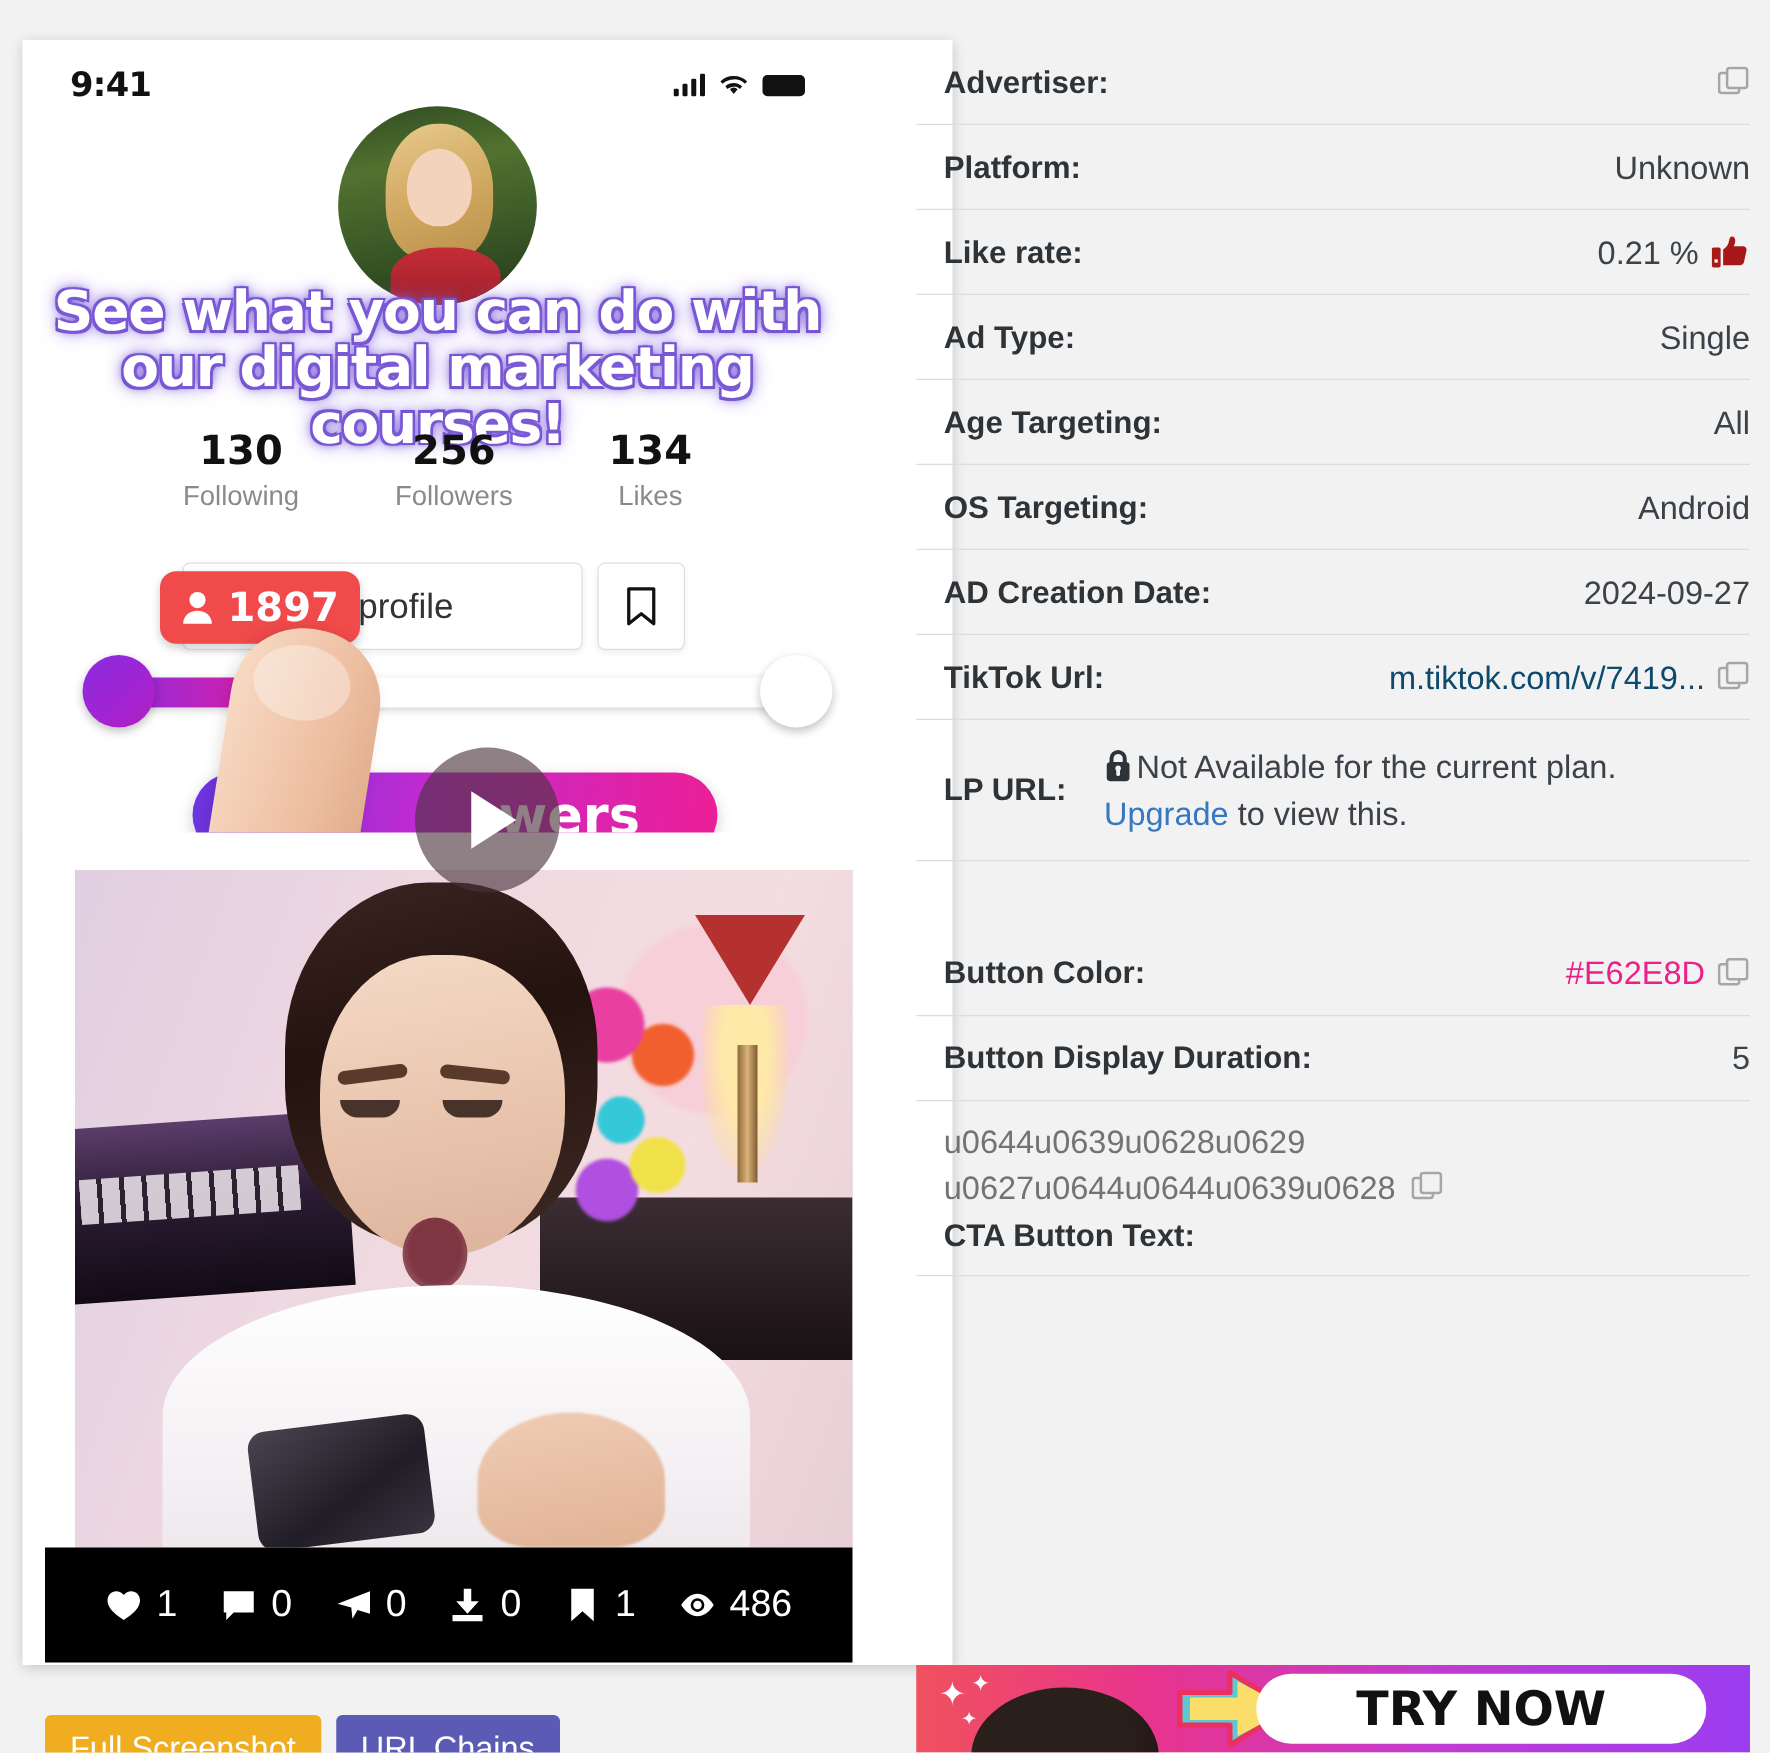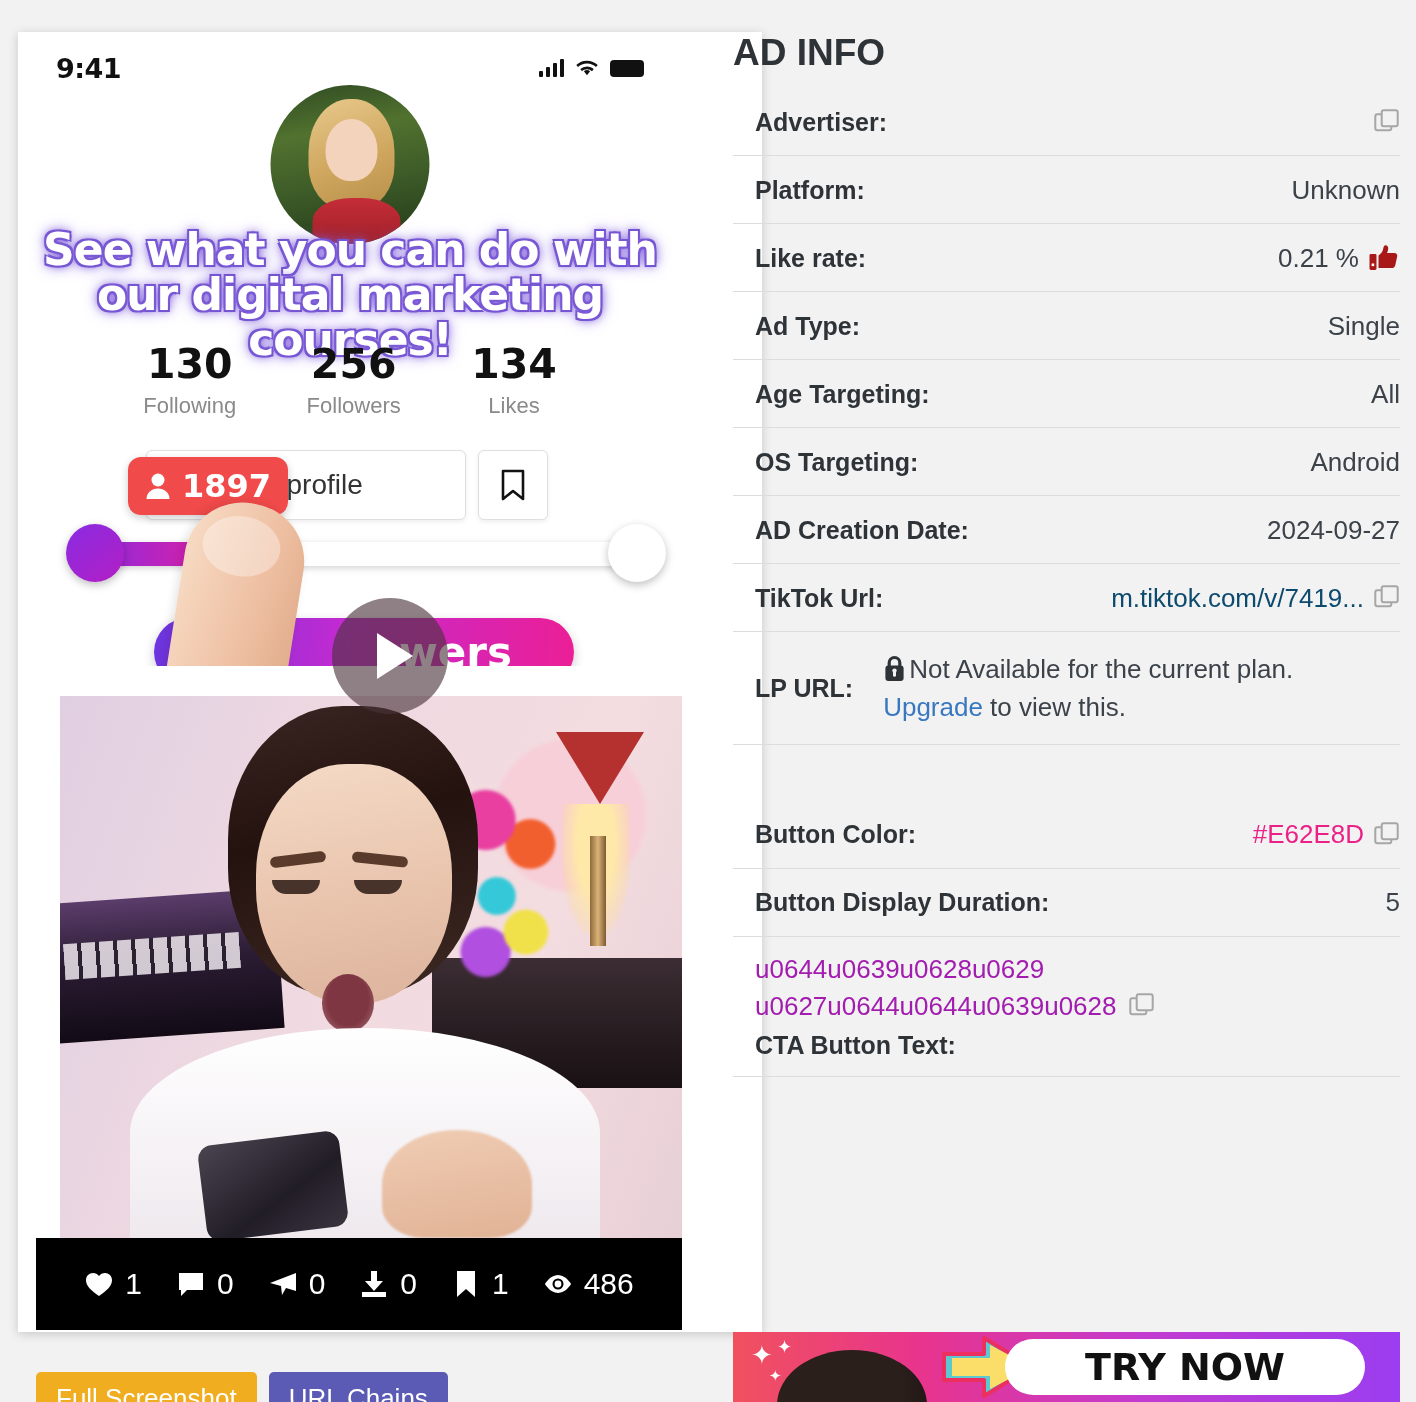--- a/index.html
+++ b/index.html
@@ -86,21 +86,21 @@
     padding: 0 14px;
   }
 
   .stats-row {
     position: absolute; left: 0; right: 0; top: 312px;
     display: flex; justify-content: space-around; padding: 0 90px;
   }
   .stat { text-align: center; }
   .stat-num {
     font-family: "DejaVu Sans", sans-serif;
-    font-weight: bold; font-size: 41px; color: #111; line-height: 1;
+    font-weight: bold; font-size: 32px; color: #111; line-height: 1;
   }
   .stat-lbl {
     font-family: "Liberation Sans", sans-serif;
     font-size: 22px; color: #8a8a8a; margin-top: 8px;
   }
 
   .edit-row {
     position: absolute; left: 128px; top: 418px;
     display: flex; align-items: center; gap: 12px;
   }
@@ -368,21 +368,21 @@
   }
   .lp-link { color: #3878c0; cursor: pointer; }
   .cta-row {
     display: flex; align-items: flex-end; justify-content: flex-start;
     padding: 14px 0 16px 22px;
     border-bottom: 1px solid #dcdcdc;
   }
   .cta-text-col { display: flex; flex-direction: column; }
   .cta-uni {
     font-family: "Liberation Sans", sans-serif;
-    font-size: 26px; color: #a21caf; line-height: 1.42;
+    font-size: 26px; color: #737373; line-height: 1.42;
     display: flex; align-items: center; gap: 12px;
   }
   .cta-lbl {
     font-family: "Liberation Sans", sans-serif;
     font-weight: bold; font-size: 25px; color: #2e3338; margin-top: 6px;
   }
   .sec-gap { height: 56px; }
 
   .cta-banner {
     position: absolute; left: 733px; top: 1332px;
@@ -570,21 +570,20 @@
     </div>
 
     <div class="btn-row">
       <button class="pill-btn btn-amber">Full Screenshot</button>
       <button class="pill-btn btn-purple">URL Chains</button>
     </div>
   </div>
 
   <div class="info-col">
 
-    <div class="sec-title">AD INFO</div>
 
     <div class="row">
       <div class="row-label">Advertiser:</div>
       <div class="row-val">
         <svg class="copy-ico" viewBox="0 0 26 26">
           <rect x="1.3" y="5.3" width="16" height="16" rx="2" fill="none" stroke="#a6a6a6" stroke-width="2"></rect>
           <rect x="7.7" y="1.3" width="16" height="16" rx="2" fill="#f2f2f2" stroke="#a6a6a6" stroke-width="2"></rect>
         </svg>
       </div>
     </div>

